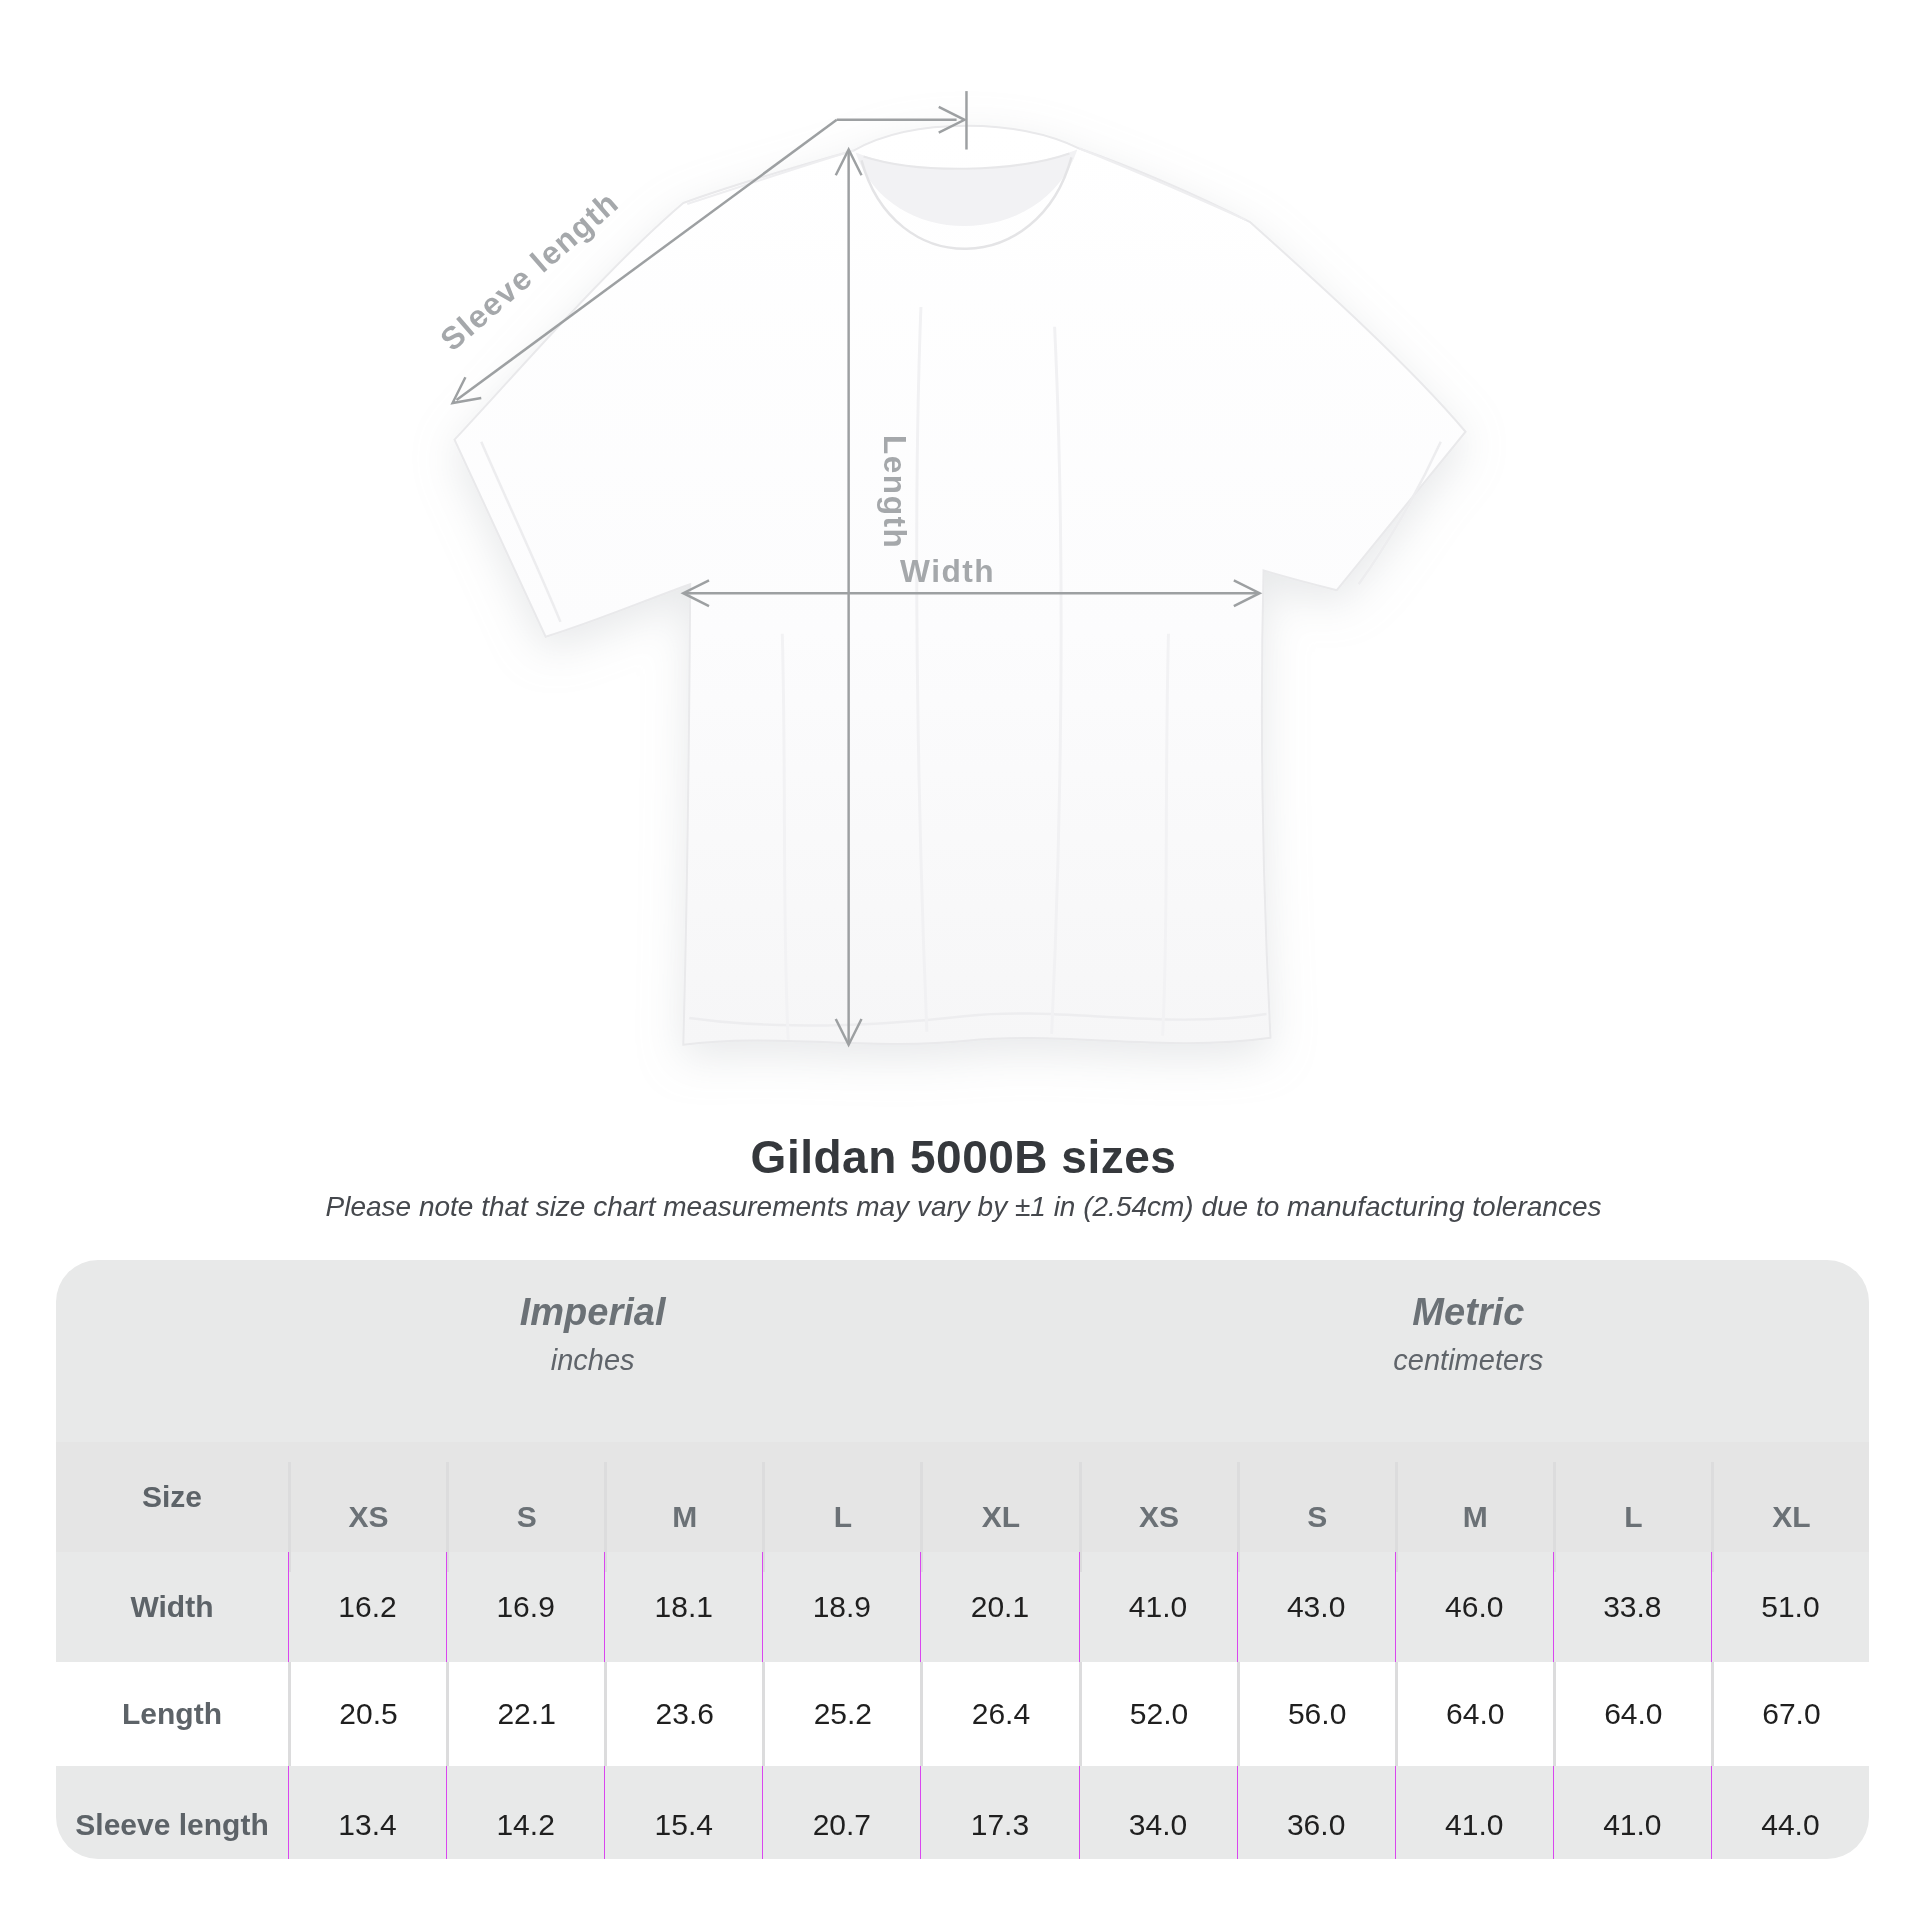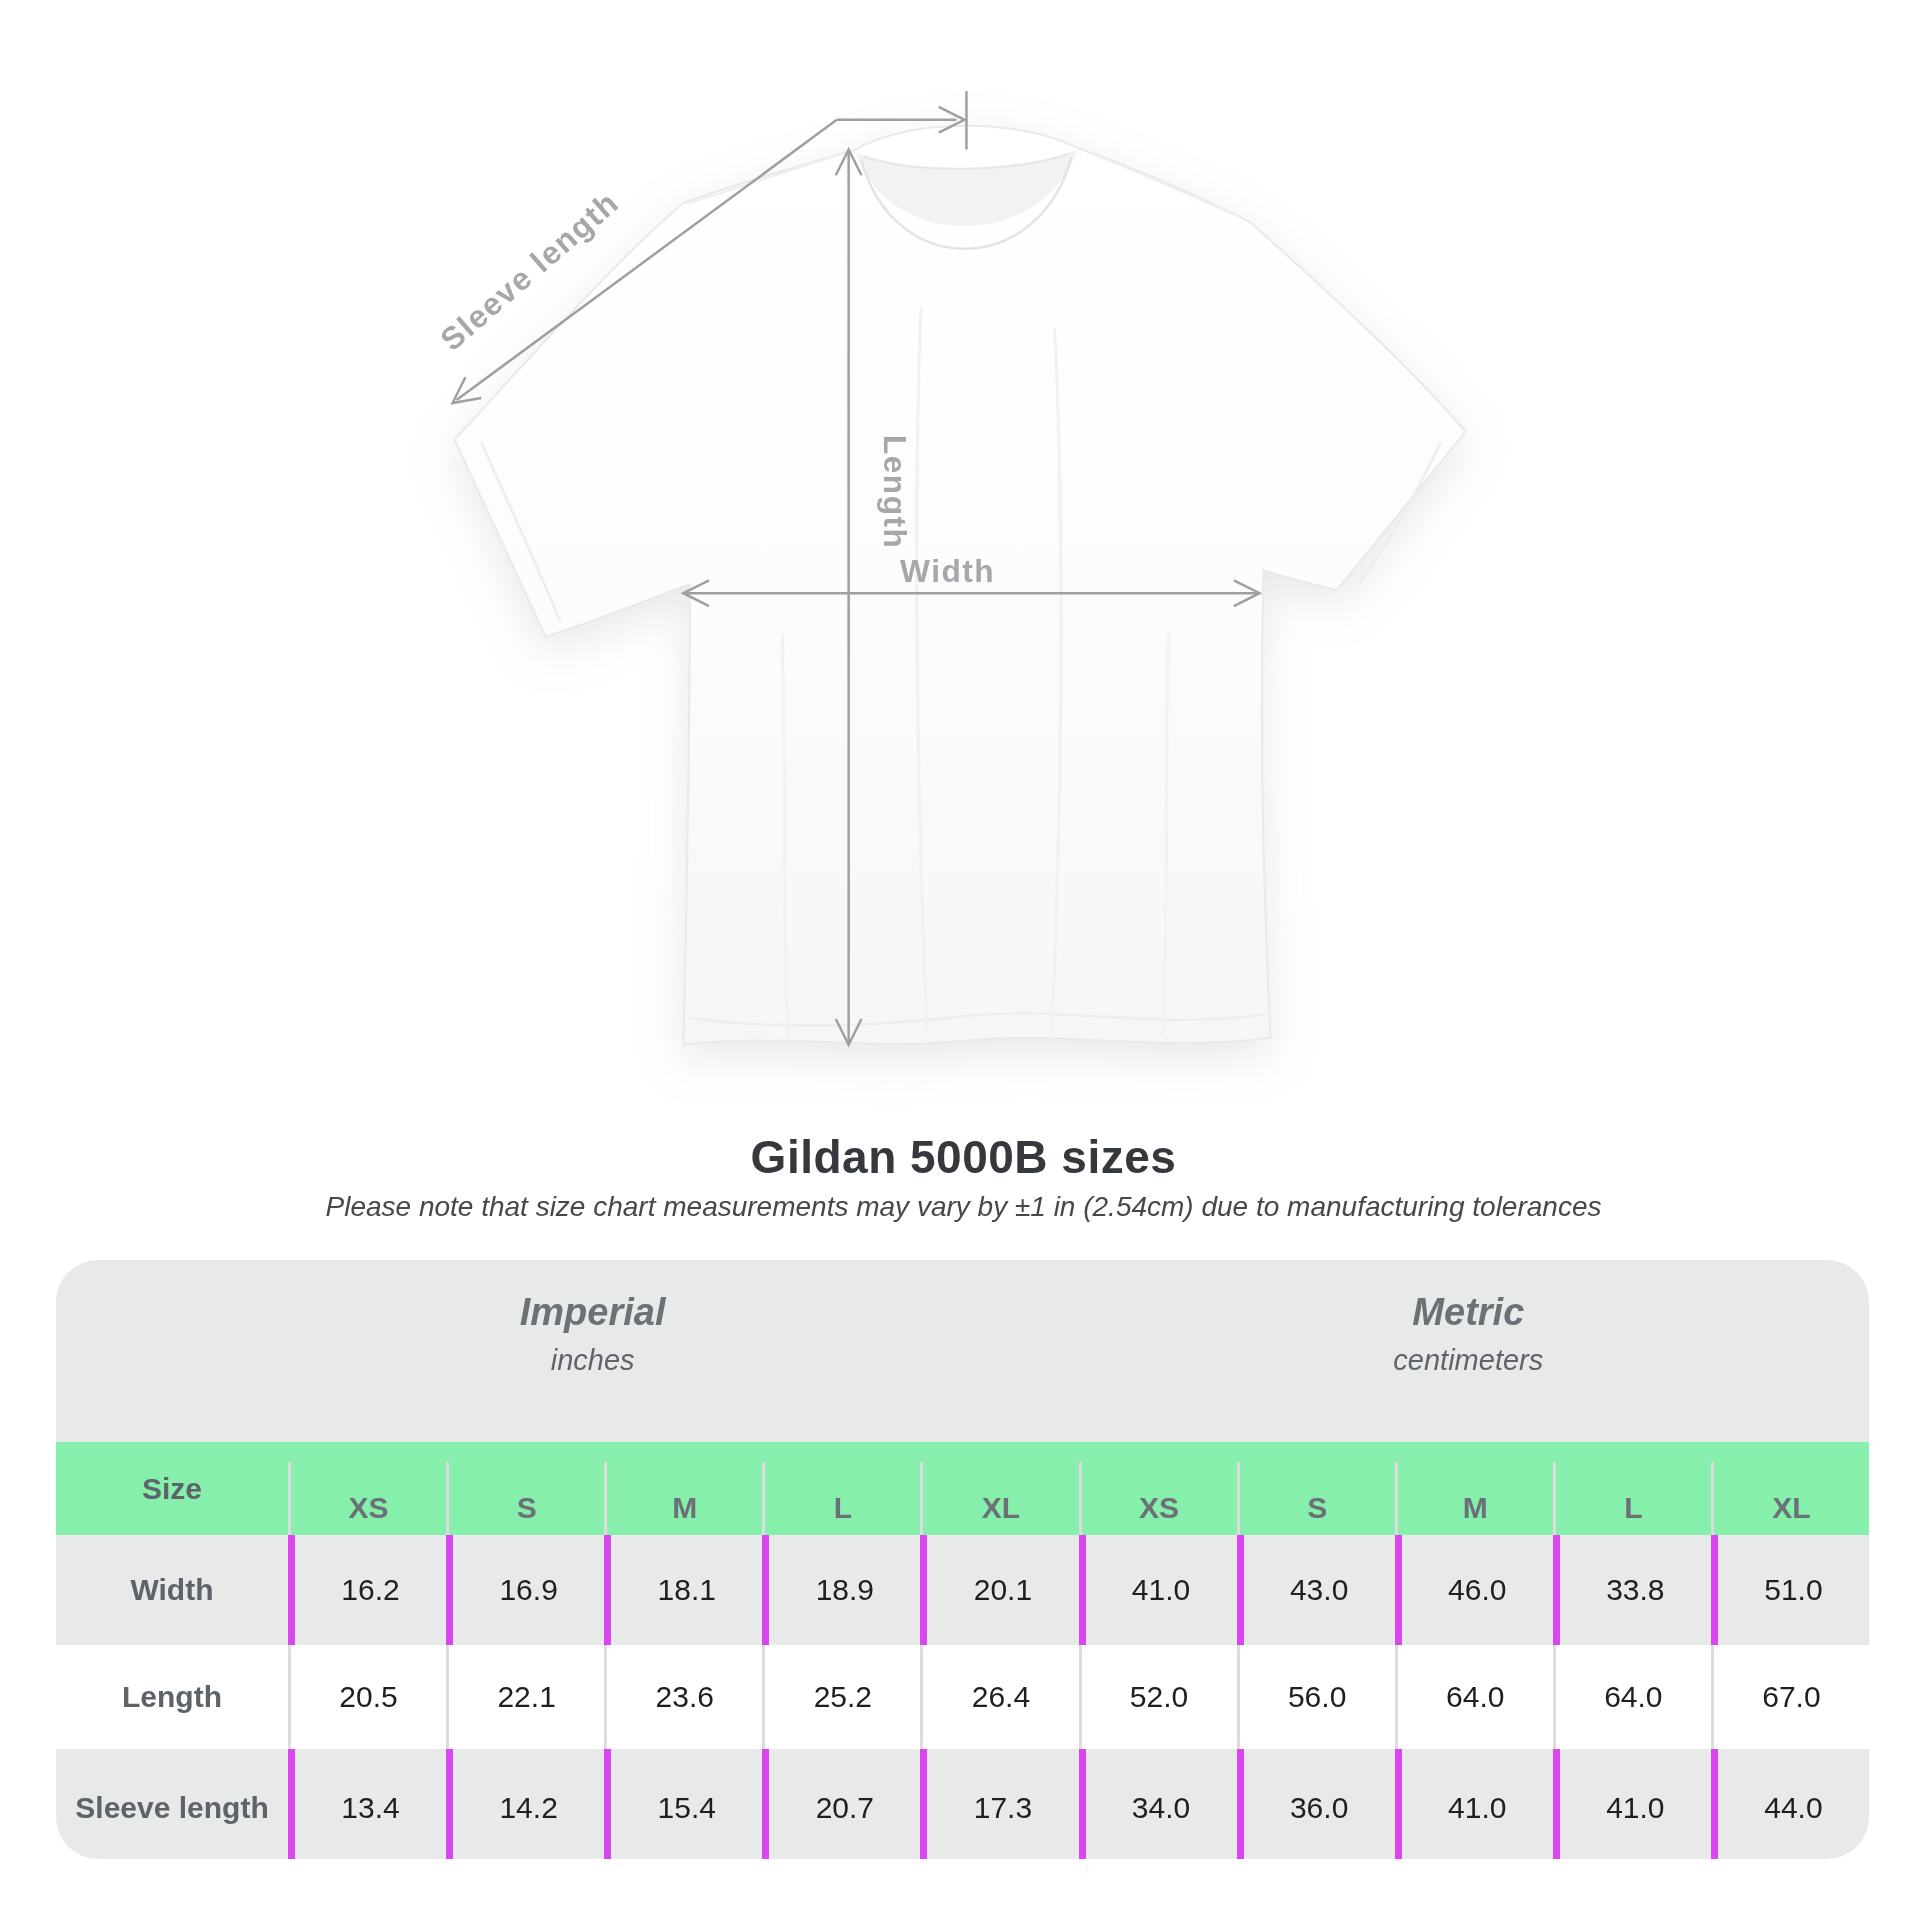--- a/index.html
+++ b/index.html
@@ -32,30 +32,30 @@
     display:flex;flex-direction:column;align-items:center;width:416px;
   }
   .unit-group.imperial{left:29.6%;}
   .unit-group.metric{left:77.9%;}
   .group-label{font-size:38px;font-weight:bold;font-style:italic;color:#6b7176;}
   .group-unit{margin-top:10px;font-size:29px;font-style:italic;color:#5f646a;}
   .trow{
     display:grid;grid-template-columns:232px repeat(10,1fr);
     align-items:center;
   }
-  .trow.r-size{height:93px;background:#86efac;}
+  .trow.r-size{height:110px;background:#e5e5e5;}
   .trow.r-width{height:110px;background:#e8e9e9;}
   .trow.r-length{height:104px;background:#ffffff;}
   .trow.r-sleeve{height:117px;background:#e8e9e9;}
   .cell{
     text-align:center;font-size:30px;color:#1f1f1f;
     height:100%;display:flex;align-items:center;justify-content:center;
   }
   .trow.white-row .cell + .cell{border-left:3px solid #dcdcdd;}
-  .trow.gray-row  .cell + .cell{border-left:7px solid #d946ef;}
+  .trow.gray-row  .cell + .cell{border-left:1px solid #d946ef;}
   .cell.rowlabel{font-weight:bold;color:#5d6368;}
   .cell.sizecell{font-weight:bold;color:#6b7176;margin-top:39px;}
 </style>
 </head>
 <body>
 
 <div class="page">
 
   <svg width="1927" height="1927" viewBox="0 0 1946 1946">
     <defs>

